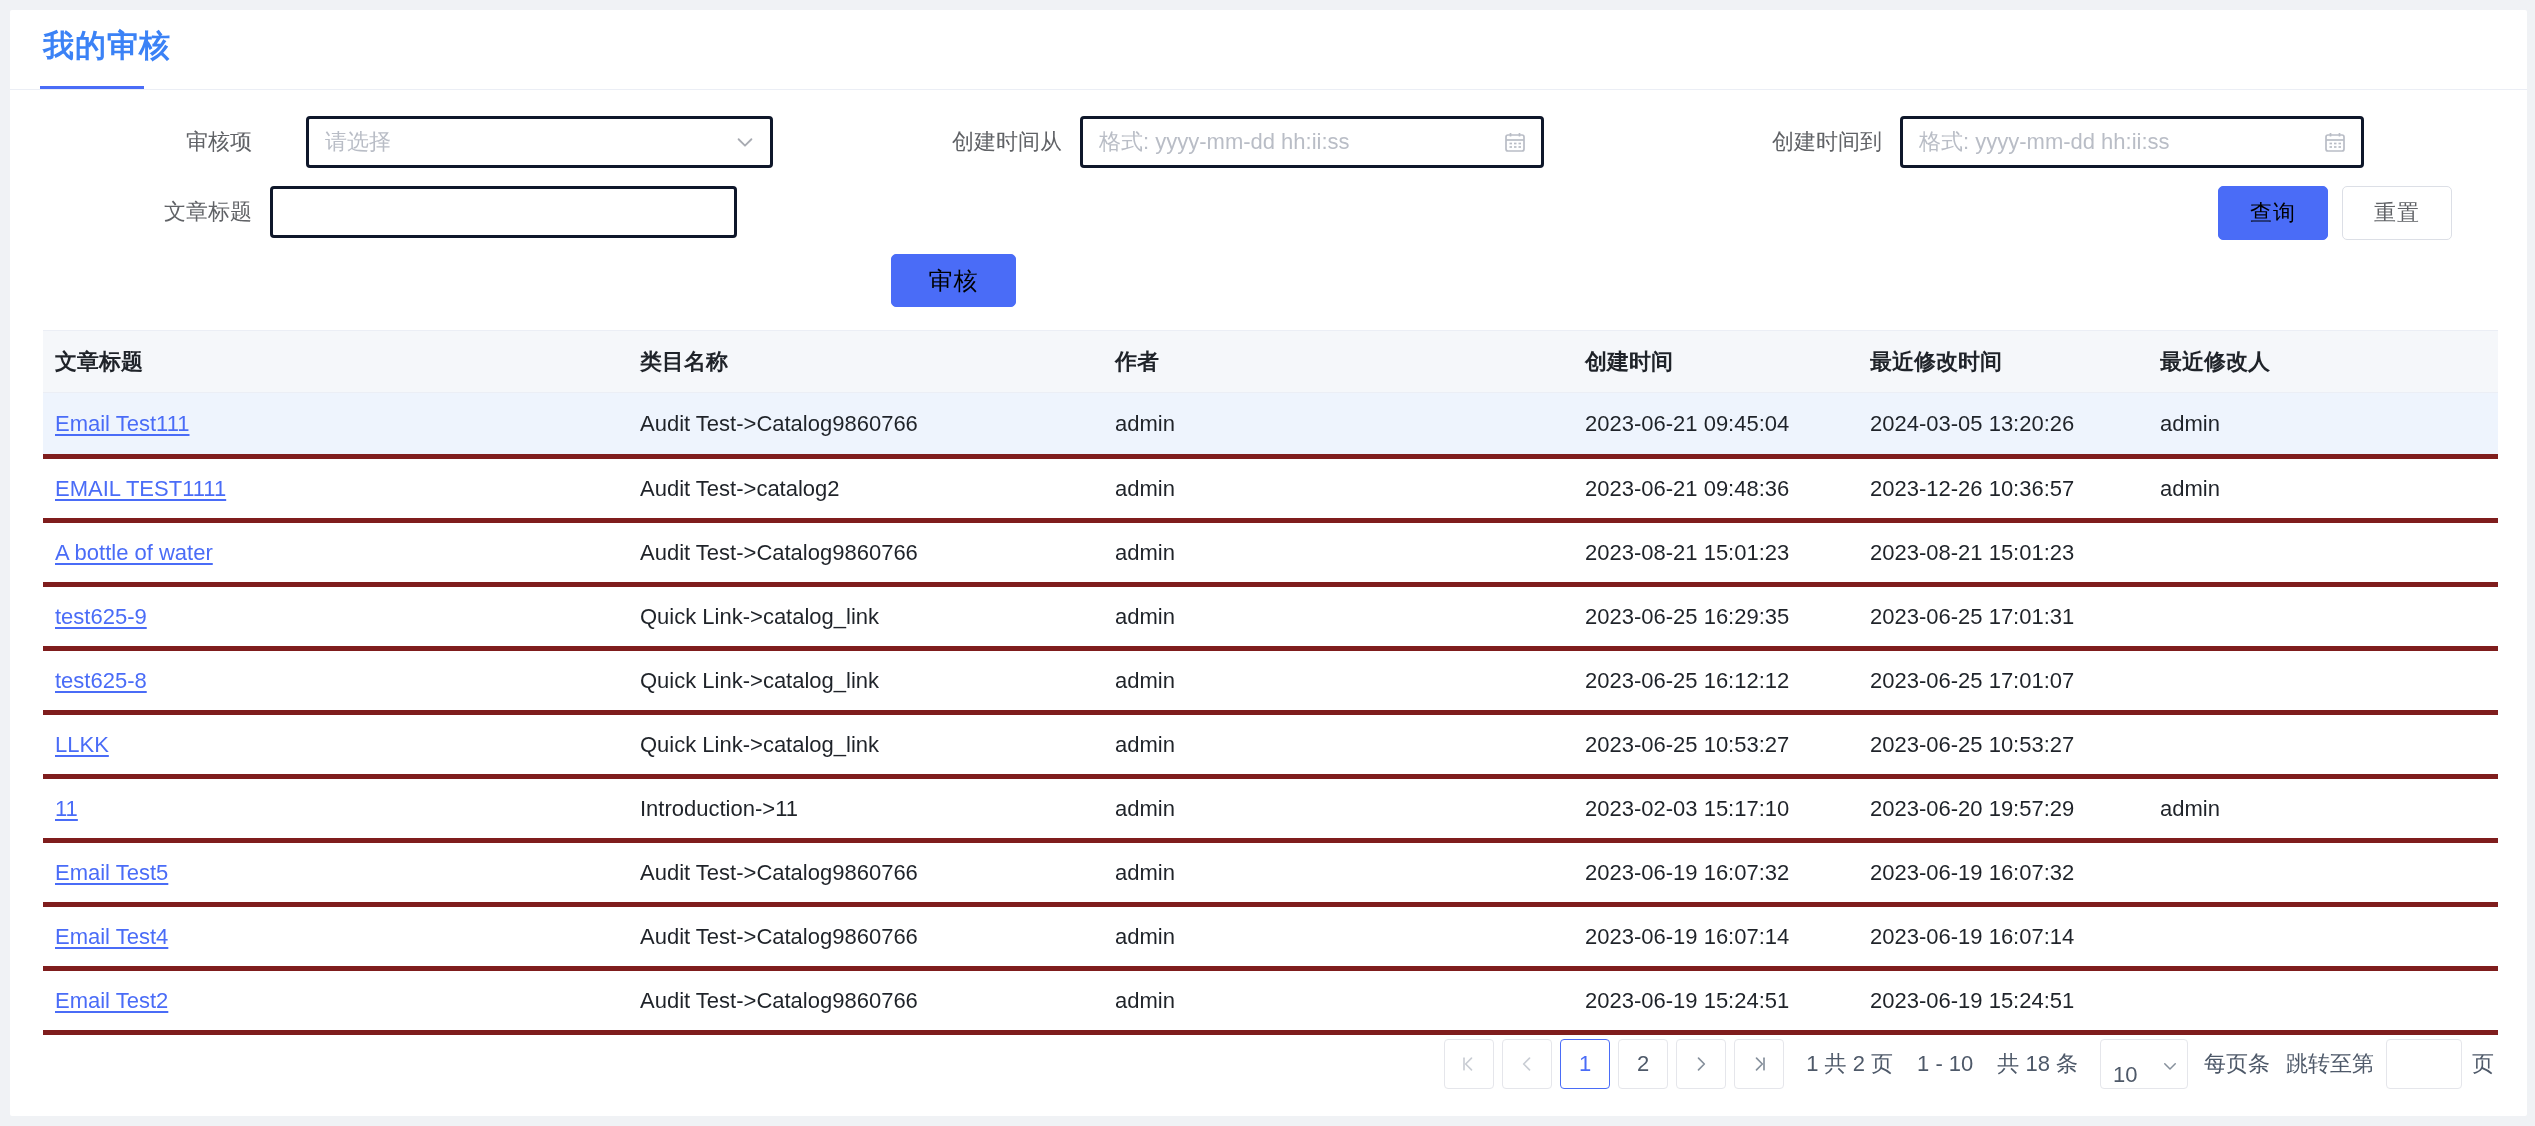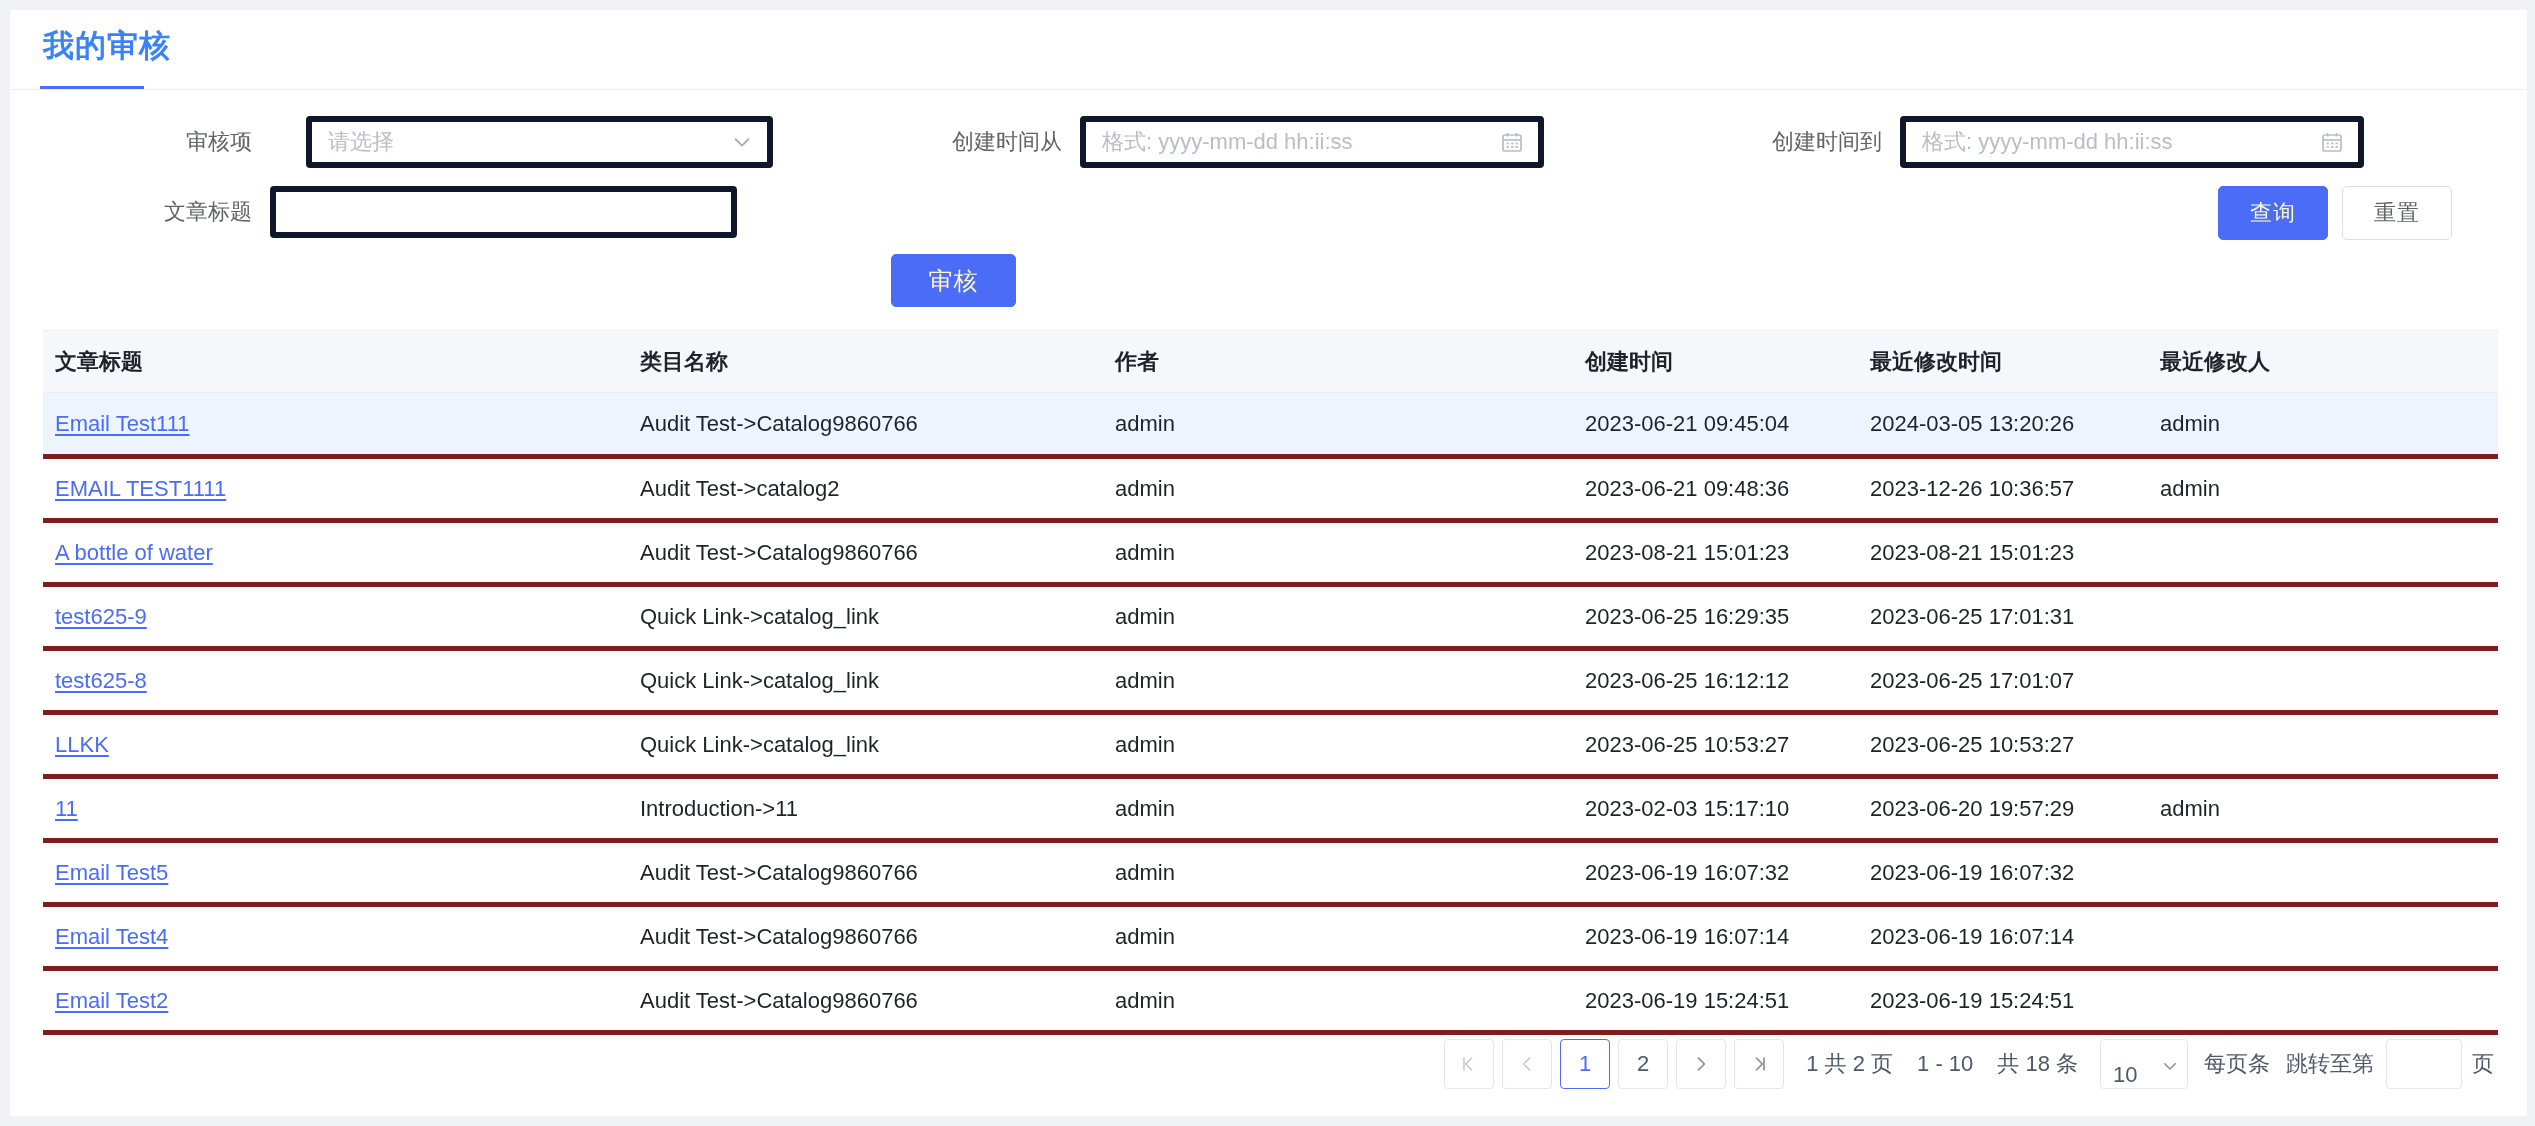--- a/index.html
+++ b/index.html
@@ -71,21 +71,21 @@
     font-size: 22px;
     color: #606266;
     text-align: right;
     padding-right: 18px;
     white-space: nowrap;
     line-height: 1;
   }
   .ctl {
     position: relative;
     height: 52px;
-    border: 6px solid #0f172a;
+    border: 3px solid #0f172a;
     border-radius: 4px;
     background: #ffffff;
     display: flex;
     align-items: center;
     padding: 0 16px;
     font-size: 22px;
     color: #606266;
     cursor: text;
   }
   .ctl.select { cursor: pointer; padding-right: 44px; }
@@ -137,21 +137,21 @@
     border: 1px solid #dcdfe6;
     background: #ffffff;
     color: #606266;
     cursor: pointer;
     white-space: nowrap;
     letter-spacing: 1px;
   }
   .btn.primary {
     background: #4a6cf7;
     border-color: #4a6cf7;
-    color: #fef9c3;
+    color: #000000;
   }
   .btn-row-right {
     position: absolute;
     right: 75px;
     top: 96px;
     display: flex;
     gap: 14px;
   }
   #btn-query { width: 110px; }
   #btn-reset { width: 110px; }

